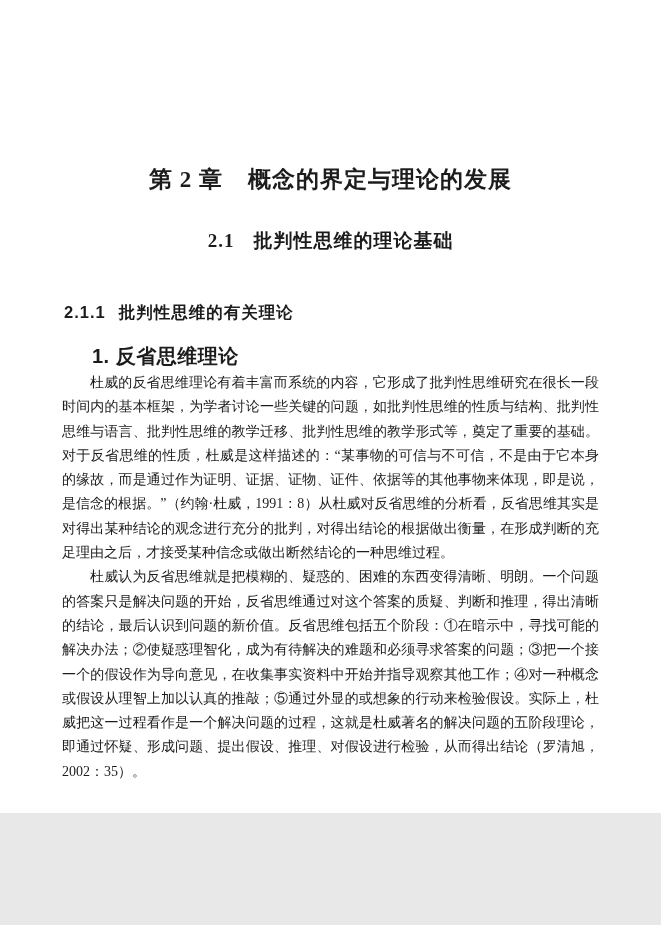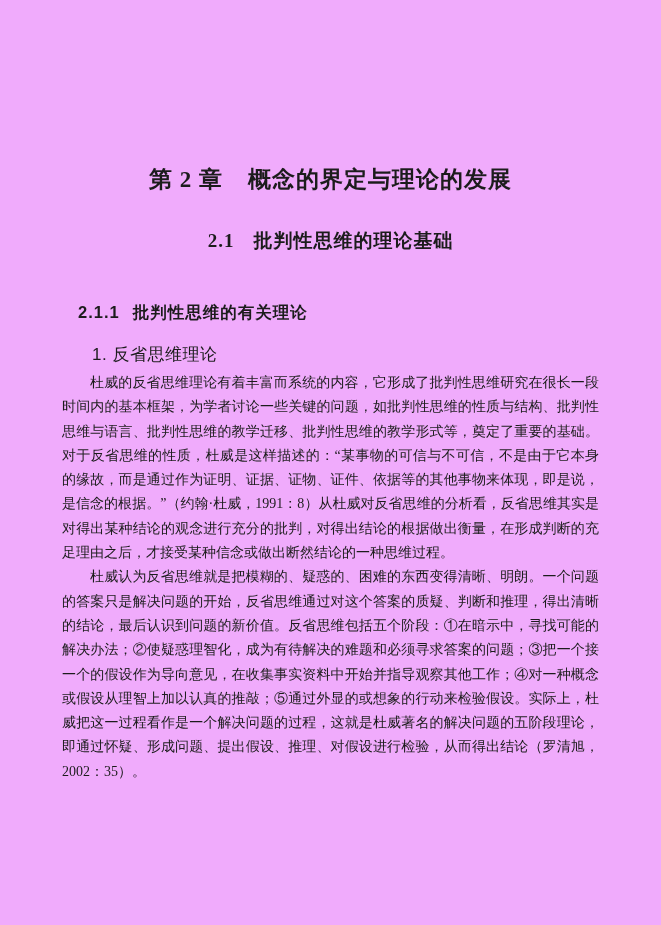--- a/index.html
+++ b/index.html
@@ -1,21 +1,21 @@
 <!DOCTYPE html>
 <html><head>
 <meta charset="utf-8">
 <style>
   html, body { margin: 0; padding: 0; background: #e8e8e8; }
   .page {
     position: relative;
     width: 661px;
-    height: 925px;
+    height: 813px;
     margin: 0 auto;
-    background: #f0abfc;
+    background: #ffffff;
     color: #1c1c1c;
     overflow: hidden;
     font-family: "Liberation Serif", "DejaVu Serif", serif;
   }
   
   .chapter-heading {
     position: absolute;
     top: 164px;
     left: 0;
     width: 100%;
@@ -42,31 +42,30 @@
   
   .subsection-heading {
     position: absolute;
     top: 302px;
     left: 64px;
     font-family: "Liberation Sans", "DejaVu Sans", sans-serif;
     font-size: 16.5px;
     font-weight: bold;
     letter-spacing: 1px;
     white-space: nowrap;
-    margin-left: 14px;
   }
   .subsection-heading .h-gap { display: inline-block; width: 13px; }
   
   .item-heading {
     position: absolute;
     top: 343px;
     left: 92px;
     font-family: "Liberation Sans", "DejaVu Sans", sans-serif;
-    font-size: 17px;
-    font-weight: normal;
+    font-size: 20px;
+    font-weight: bold;
     letter-spacing: 0.5px;
     white-space: nowrap;
   }
   
   .body-text {
     position: absolute;
     top: 371px;
     left: 62px;
     width: 537px;
     font-size: 14px;

